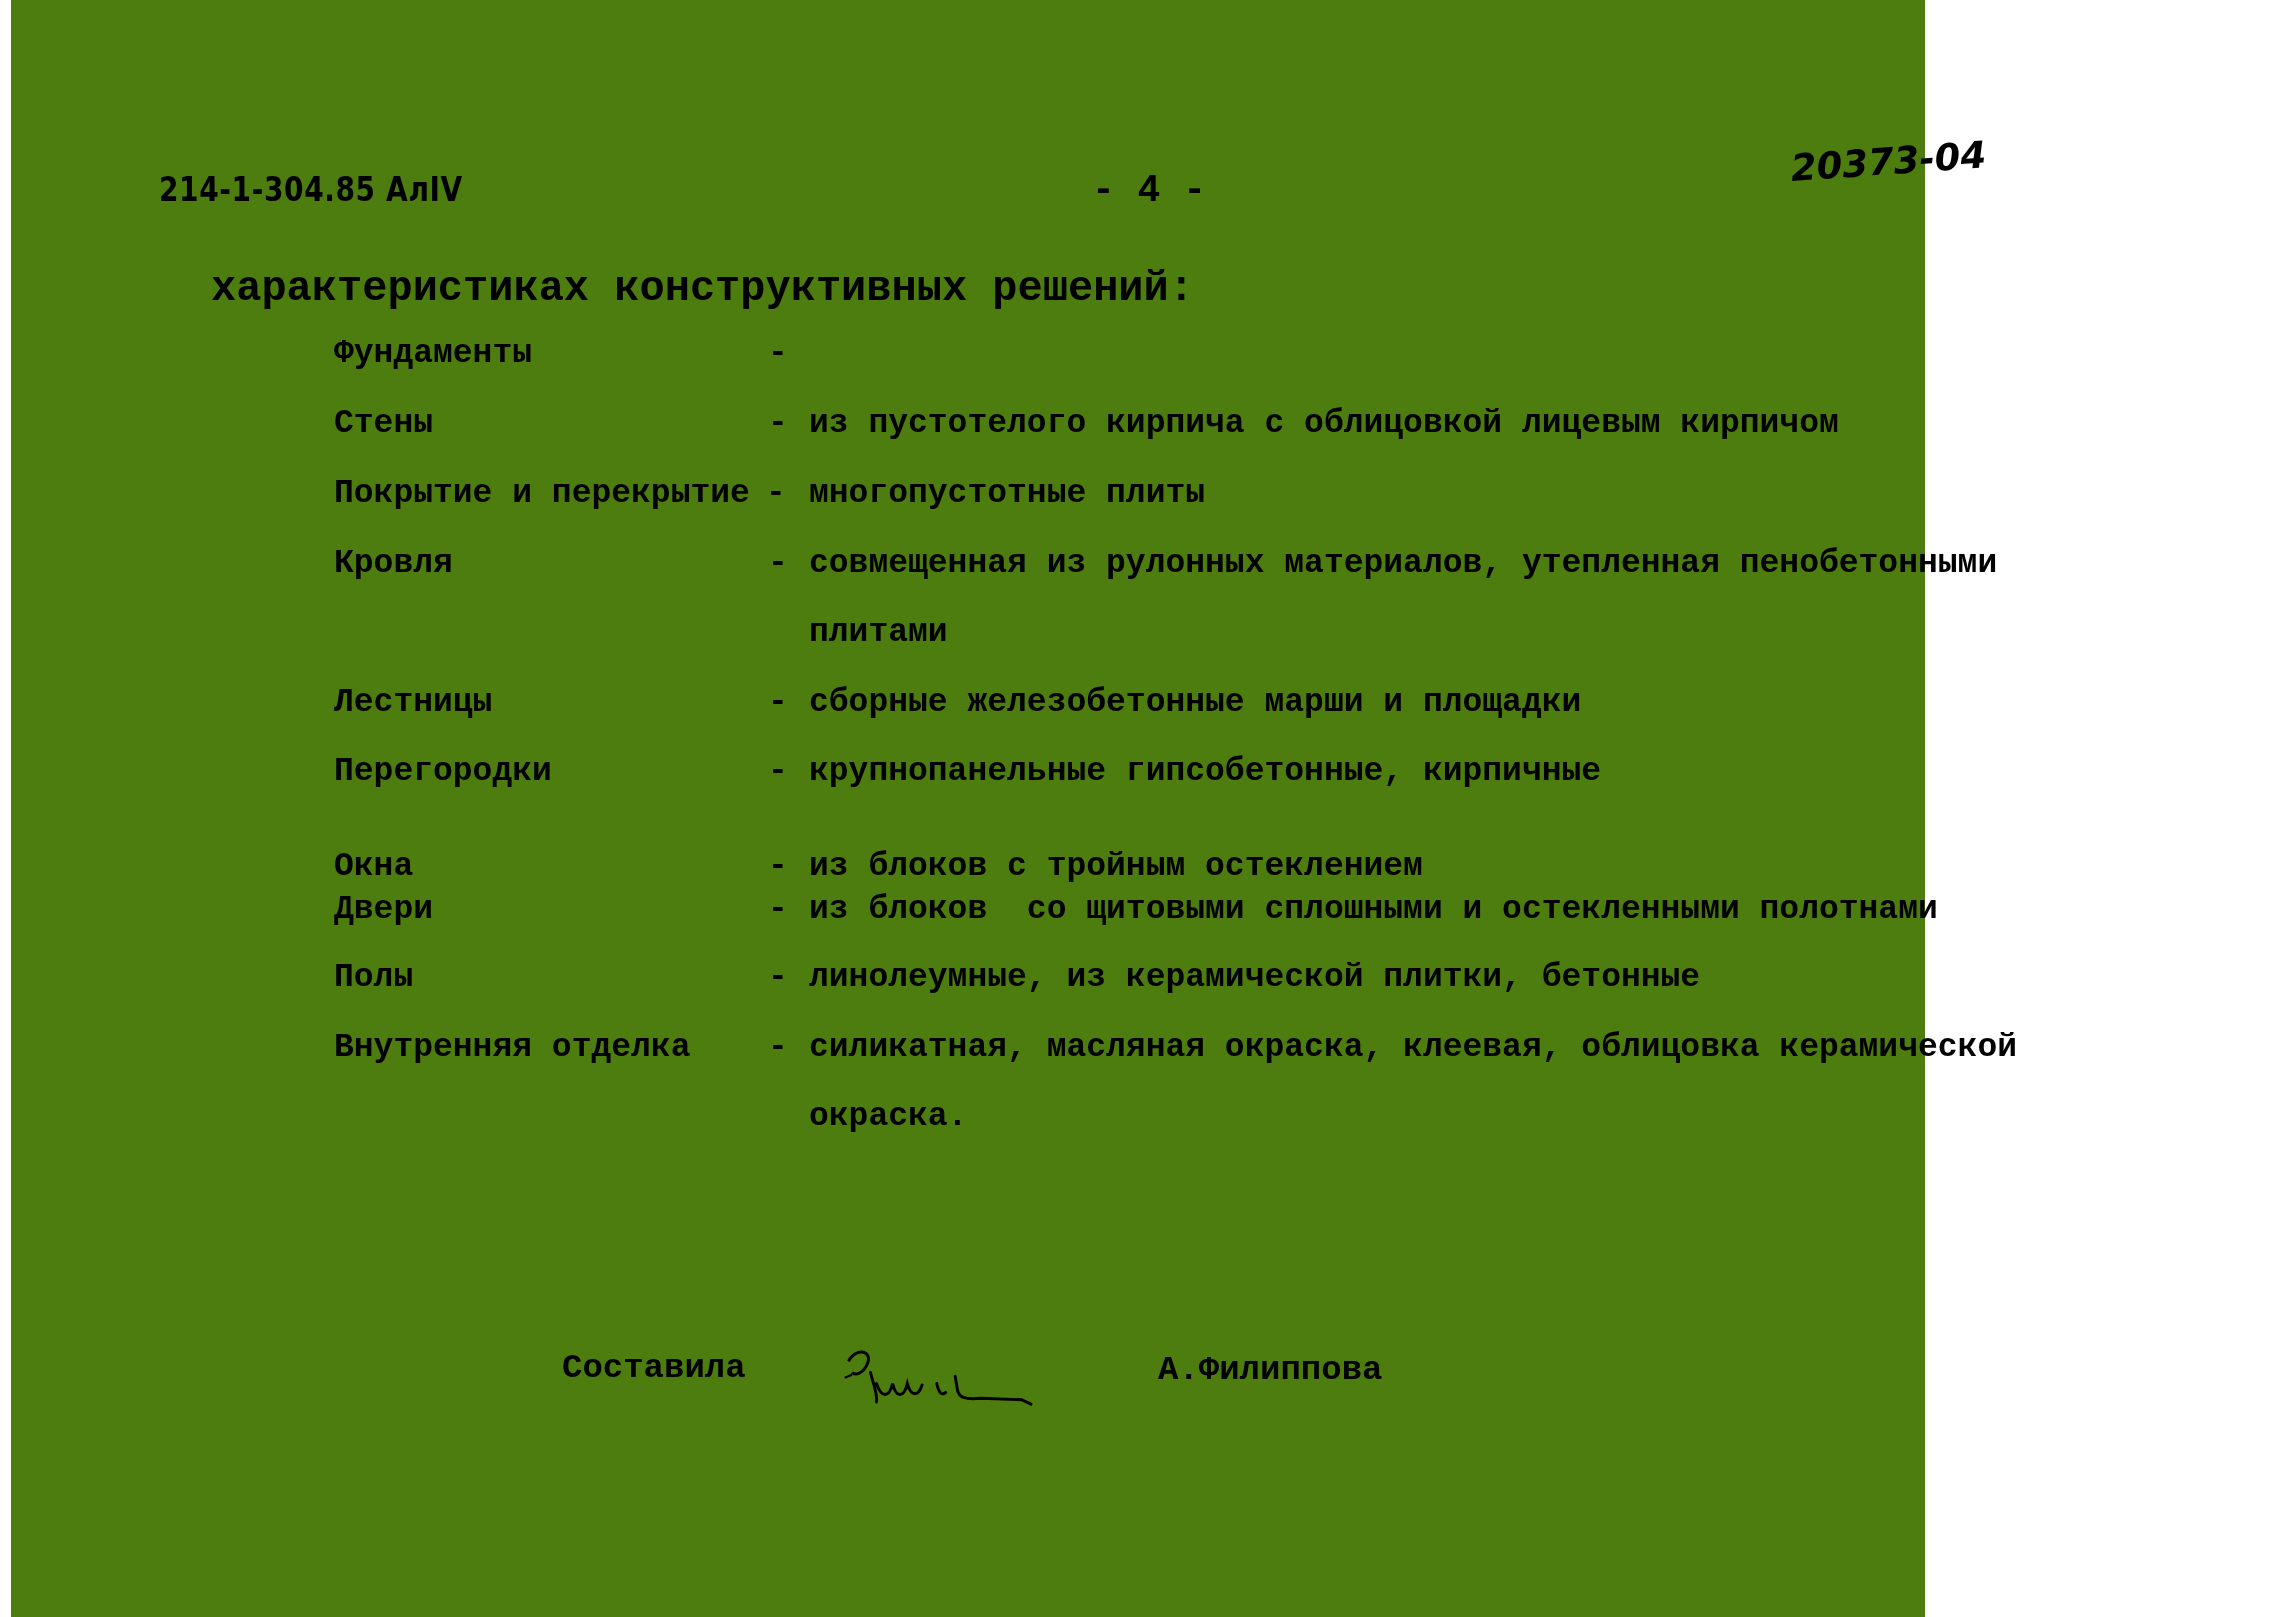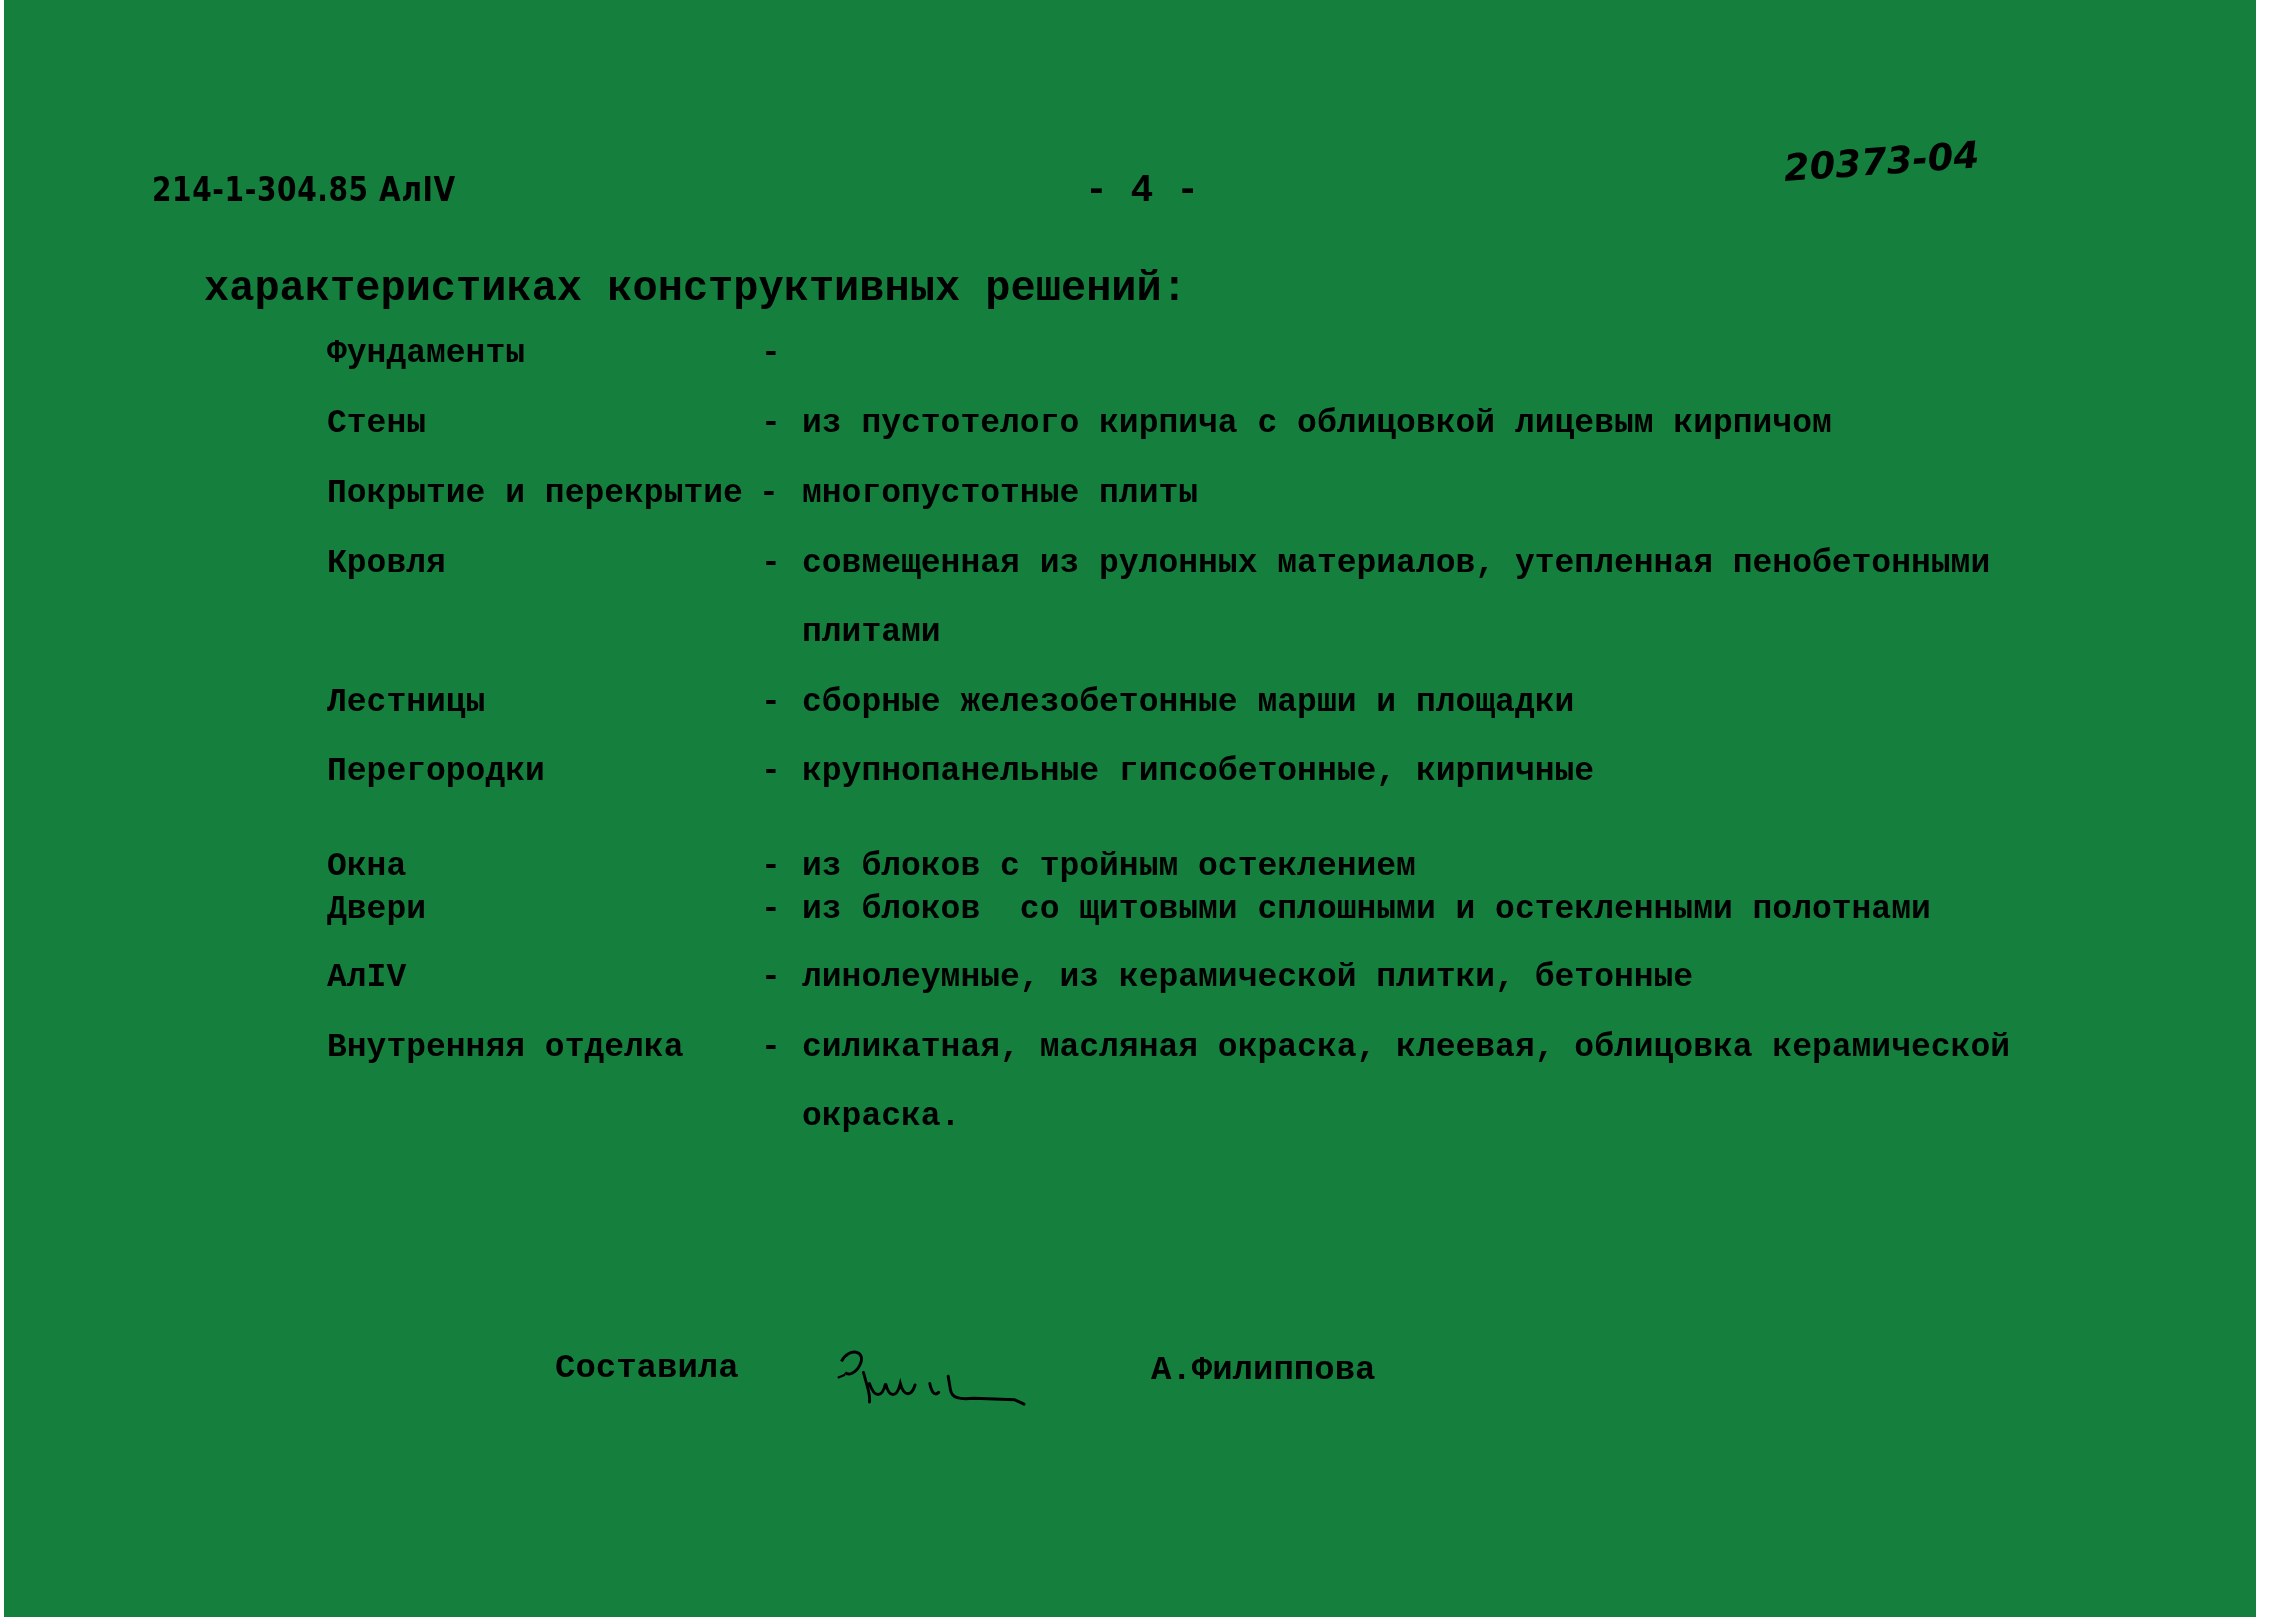--- a/index.html
+++ b/index.html
@@ -1,17 +1,17 @@
 <!DOCTYPE html>
 <html style="font-size:12px"><head>
 <meta charset="utf-8">
 <style>
   html, body { margin:0; padding:0; background:#ffffff; }
   body { width:2273px; height:1617px; position:relative; overflow:hidden; color:#000; }
-  .page { position:absolute; left:4px; top:0; width:2252px; height:1617px; background:#15803d; }
+  .page { position:absolute; left:11px; top:0; width:1914px; height:1617px; background:#4d7c0f; }
   .mono { font-family:"Liberation Mono","DejaVu Sans Mono",monospace; font-weight:bold; }
   .hand { font-family:"DejaVu Sans", sans-serif; font-style:italic; }
   .abs { position:absolute; white-space:nowrap; }
 
   .doc-code { left:148px; top:170px; font-size:33px; letter-spacing:0.7px; transform:scaleX(0.85); transform-origin:left; font-weight:bold; font-style:normal; }
   .page-num { left:1081px; top:169px; font-size:38px; }
   .archive-num { left:1780px; top:147px; font-size:37px; font-weight:bold; transform:rotate(-4deg); transform-origin:left; }
 
   .intro { left:200px; top:265px; font-size:42px; }
 
@@ -78,21 +78,21 @@
     <span class="value">из блоков с тройным остеклением</span>
   </div>
 
   <div class="row mono" style="top:891px;">
     <span class="label">Двери</span>
     <span class="dash">-</span>
     <span class="value" style="white-space:pre;">из блоков  со щитовыми сплошными и остекленными полотнами</span>
   </div>
 
   <div class="row mono" style="top:959px;">
-    <span class="label">АлIV</span>
+    <span class="label">Полы</span>
     <span class="dash">-</span>
     <span class="value">линолеумные, из керамической плитки, бетонные</span>
   </div>
 
   <div class="row mono" style="top:1029px;text-align:center;">
     <span class="label">Внутренняя отделка</span>
     <span class="dash">-</span>
     <span class="value">силикатная, масляная окраска, клеевая, облицовка керамической</span>
     <span class="cont">окраска.</span>
   </div>

